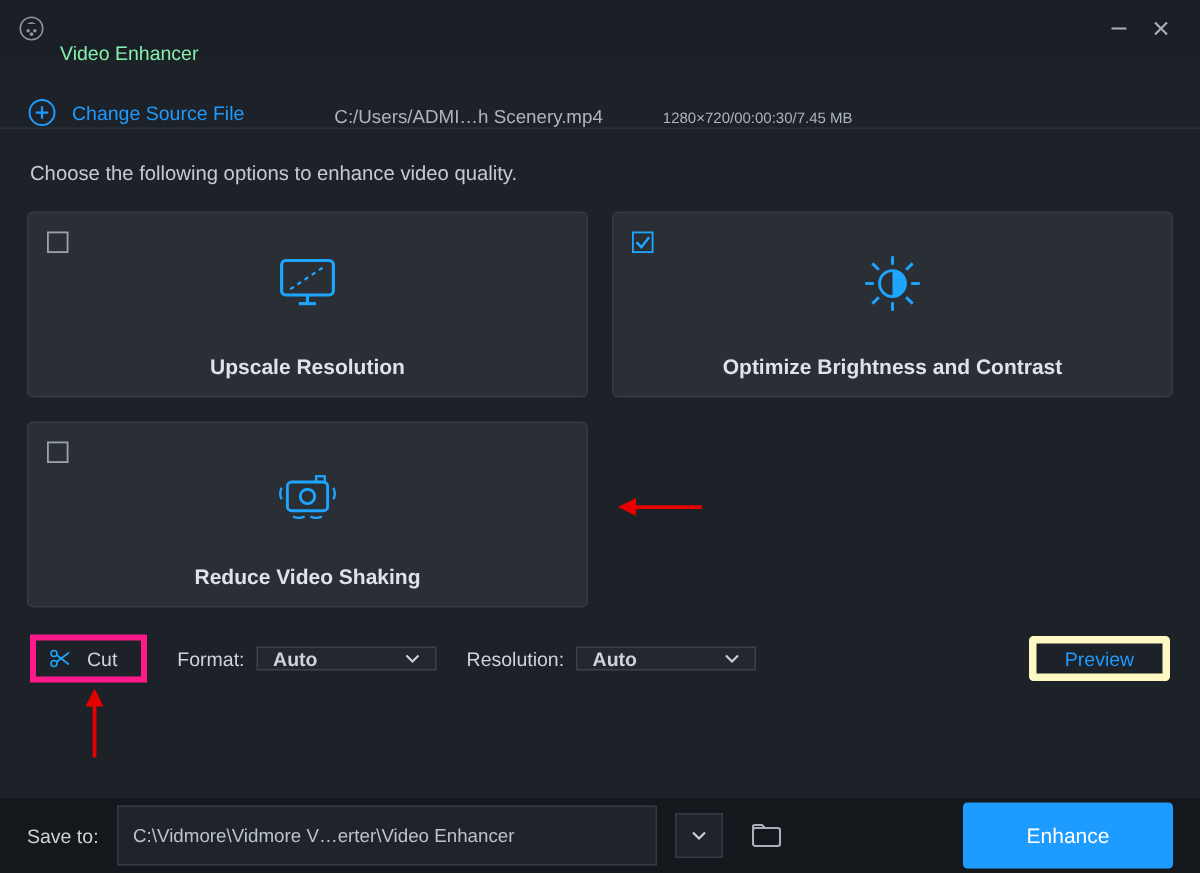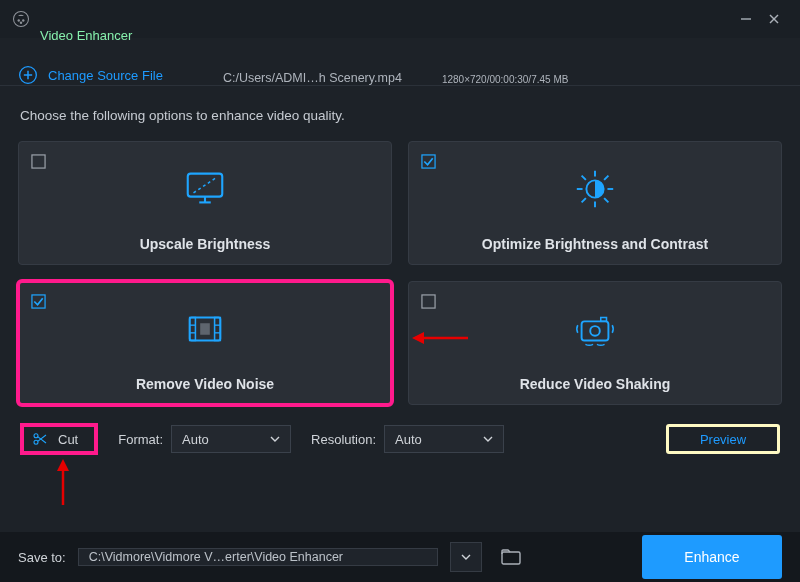--- a/index.html
+++ b/index.html
@@ -30,29 +30,29 @@
   .card .caption { font-size:14px; font-weight:600; color:#dfe3e8; text-align:center; }
   .highlight { outline:4px solid #ff1a8c; outline-offset:-2px; }
 
   
   .opts-row { display:flex; align-items:center; gap:20px; margin-top:18px; padding:0 2px; position:relative;justify-content:space-between; }
   .cut-box { display:flex; align-items:center; gap:10px; padding:4px 16px 4px 8px; border:4px solid #ff1a8c; }
   .cut-icon { width:16px; height:16px; }
   .cut-label { font-size:13px; color:#cfd3d8; }
   .pair { display:flex; align-items:center; gap:8px; }
   .pair .lbl { font-size:13px; color:#cfd3d8; }
-  .dropdown { background:#23282f; border:1px solid #3a414b; min-width:120px; height:28px; display:flex; align-items:center; justify-content:space-between; padding:0 10px; font-size:13px; color:#cfd3d8; }
+  .dropdown { background:#23282f; border:1px solid #3a414b; min-width:120px; height:16px; display:flex; align-items:center; justify-content:space-between; padding:0 10px; font-size:13px; color:#cfd3d8;font-weight:bold; }
   .caret { width:10px; height:10px; }
   .spacer { flex:1; }
-  .preview-btn { border:3px solid #fef9c3; width:114px; height:30px; display:flex; align-items:center; justify-content:center; font-size:13px; color:#1e9bff; border-radius:3px; background:transparent; }
+  .preview-btn { border:5px solid #fef9c3; width:94px; height:30px; display:flex; align-items:center; justify-content:center; font-size:13px; color:#1e9bff; border-radius:3px; background:transparent; }
 
   
   .bottombar { position:absolute; bottom:0; left:0; right:0; height:50px; background:#14181d; display:flex; align-items:center; padding:0 18px; gap:12px; }
   .saveto-lbl { font-size:13px; color:#cfd3d8; }
-  .saveto-field { flex:0 0 360px; height:18px; background:#1f242b; border:1px solid #353b44; display:flex; align-items:center; padding:0 10px; font-size:12.5px; color:#bcc2c9; position:relative; }
+  .saveto-field { flex:0 0 360px; height:40px; background:#1f242b; border:1px solid #353b44; display:flex; align-items:center; padding:0 10px; font-size:12.5px; color:#bcc2c9; position:relative; }
   .saveto-drop { width:32px; height:30px; background:#1f242b; border:1px solid #353b44; display:flex; align-items:center; justify-content:center; }
   .folder-ico { width:26px; height:26px; display:flex; align-items:center; justify-content:center; margin-left:4px; }
   .enhance-btn { margin-left:auto; width:140px; height:44px; background:#1e9bff; border:none; color:#fff; font-size:14px; border-radius:3px; }
 
   
   .arrow { position:absolute; pointer-events:none; }
   
   svg { display:block; }
 </style>
 </head>
@@ -103,21 +103,21 @@
           <rect x="1" y="1" width="14" height="14" fill="none" stroke="#9aa1aa" stroke-width="1.3"></rect>
         </svg>
       <div class="iconwrap">
         <svg class="icn" viewBox="0 0 48 48">
           <rect x="6" y="8" width="36" height="24" rx="3" fill="none" stroke="#1ea5ff" stroke-width="2.2"></rect>
           <line x1="12" y1="28" x2="36" y2="12" stroke="#1ea5ff" stroke-width="1.6" stroke-dasharray="3 3"></line>
           <line x1="18" y1="38" x2="30" y2="38" stroke="#1ea5ff" stroke-width="2.2"></line>
           <line x1="24" y1="32" x2="24" y2="38" stroke="#1ea5ff" stroke-width="2.2"></line>
         </svg>
       </div>
-      <div class="caption">Upscale Brightness</div>
+      <div class="caption">Upscale Resolution</div>
     </div>
 
     <div class="card">
       <svg class="chk" viewBox="0 0 16 16">
           <rect x="1" y="1" width="14" height="14" fill="none" stroke="#1ea5ff" stroke-width="1.3"></rect>
           <path d="M3.5 8 L7 11.5 L12.5 4.5" fill="none" stroke="#1ea5ff" stroke-width="1.8"></path>
         </svg>
       <div class="iconwrap">
         <svg class="icn" viewBox="0 0 48 48">
           <circle cx="24" cy="24" r="9" fill="none" stroke="#1ea5ff" stroke-width="2"></circle>
@@ -130,39 +130,20 @@
             <line x1="10" y1="10" x2="14.5" y2="14.5"></line>
               <line x1="33.5" y1="33.5" x2="38" y2="38"></line>
             <line x1="10" y1="38" x2="14.5" y2="33.5"></line>
               <line x1="33.5" y1="14.5" x2="38" y2="10"></line>
           </g>
         </svg>
       </div>
       <div class="caption">Optimize Brightness and Contrast</div>
     </div>
 
-    <div class="card highlight">
-      <svg class="chk" viewBox="0 0 16 16">
-          <rect x="1" y="1" width="14" height="14" fill="none" stroke="#1ea5ff" stroke-width="1.3"></rect>
-          <path d="M3.5 8 L7 11.5 L12.5 4.5" fill="none" stroke="#1ea5ff" stroke-width="1.8"></path>
-        </svg>
-      <div class="iconwrap">
-        <svg class="icn" viewBox="0 0 48 48">
-          <rect x="8" y="12" width="32" height="24" rx="2" fill="none" stroke="#1ea5ff" stroke-width="2"></rect>
-          <rect x="8" y="12" width="6" height="24" fill="none" stroke="#1ea5ff" stroke-width="1.6"></rect>
-          <rect x="34" y="12" width="6" height="24" fill="none" stroke="#1ea5ff" stroke-width="1.6"></rect>
-          <line x1="8" y1="20" x2="14" y2="20" stroke="#1ea5ff" stroke-width="1.4"></line>
-          <line x1="8" y1="28" x2="14" y2="28" stroke="#1ea5ff" stroke-width="1.4"></line>
-          <line x1="34" y1="20" x2="40" y2="20" stroke="#1ea5ff" stroke-width="1.4"></line>
-          <line x1="34" y1="28" x2="40" y2="28" stroke="#1ea5ff" stroke-width="1.4"></line>
-          <rect x="19" y="18" width="10" height="12" fill="#828a95" opacity="0.6"></rect>
-        </svg>
-      </div>
-      <div class="caption">Remove Video Noise</div>
-    </div>
 
     <div class="card">
       <svg class="chk" viewBox="0 0 16 16">
           <rect x="1" y="1" width="14" height="14" fill="none" stroke="#9aa1aa" stroke-width="1.3"></rect>
         </svg>
       <div class="iconwrap">
         <svg class="icn" viewBox="0 0 48 48">
           <rect x="10" y="16" width="28" height="20" rx="3" fill="none" stroke="#1ea5ff" stroke-width="2"></rect>
           <circle cx="24" cy="26" r="5" fill="none" stroke="#1ea5ff" stroke-width="2"></circle>
           <rect x="30" y="12" width="6" height="4" fill="none" stroke="#1ea5ff" stroke-width="1.6"></rect>

